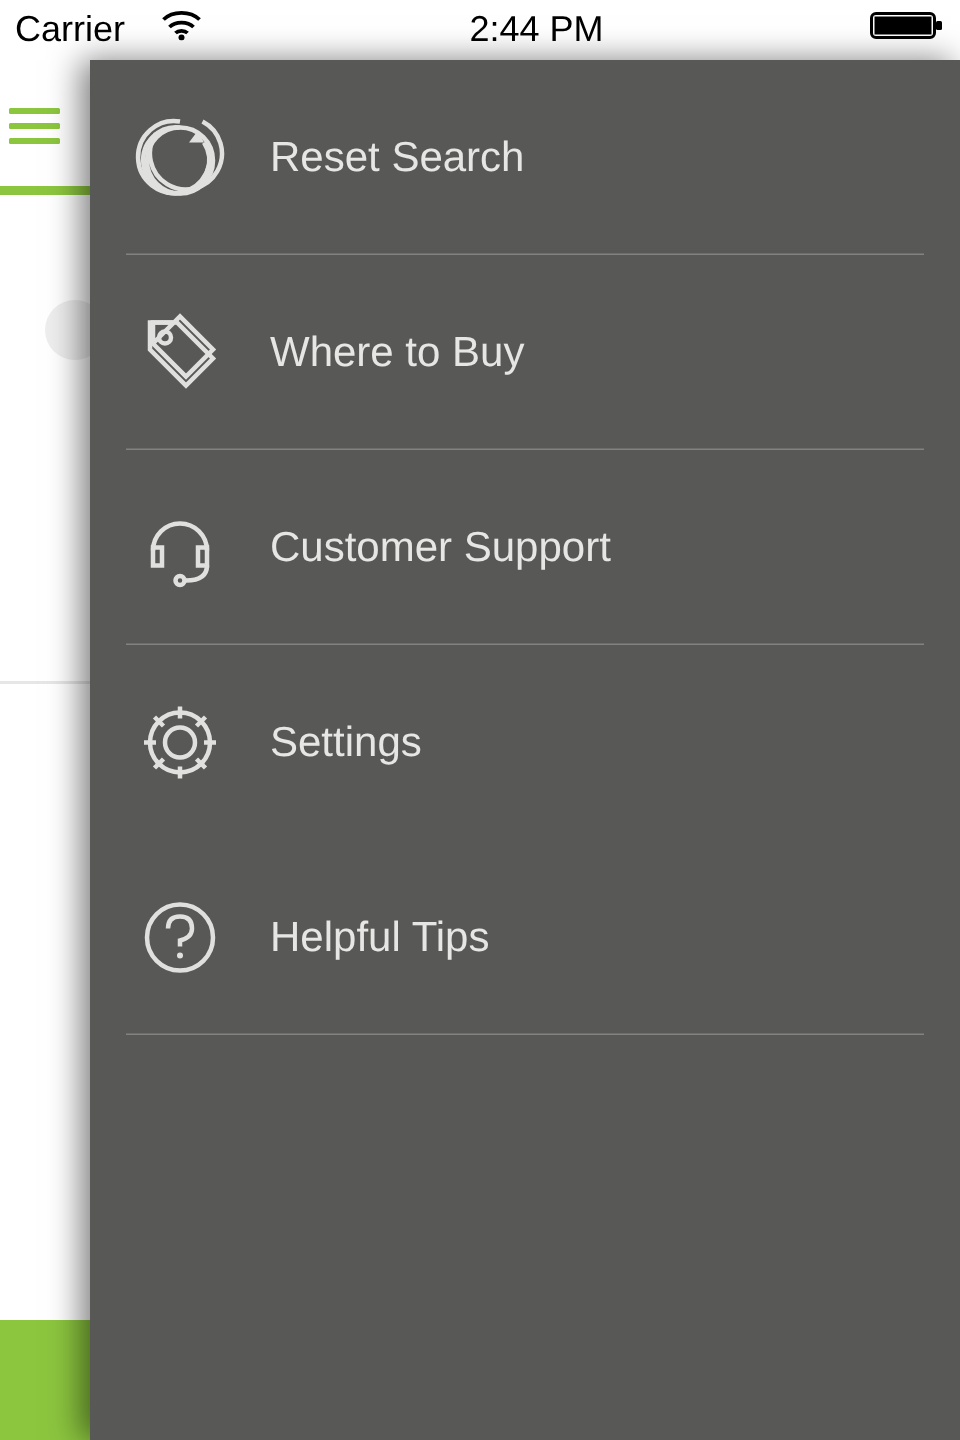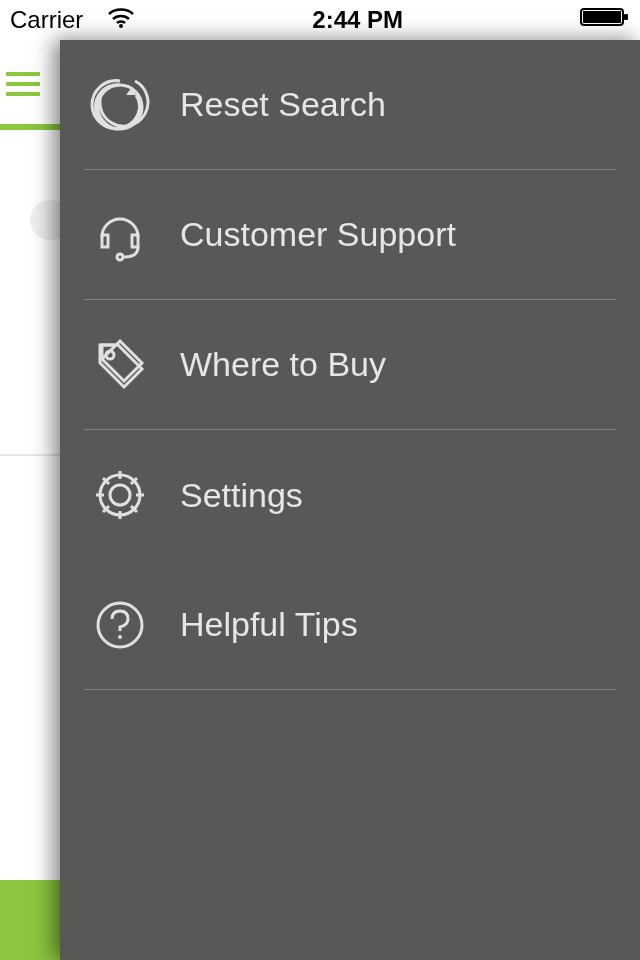--- a/index.html
+++ b/index.html
@@ -47,21 +47,21 @@
       cursor: pointer;
     }
     .menu-item:nth-child(1) .menu-icon,
     .menu-item:nth-child(2) .menu-icon,
     .menu-item:nth-child(3) .menu-icon,
     .menu-item:nth-child(4) .menu-icon,
     .menu-item:nth-child(5) .menu-icon,
     .menu-item:nth-child(6) .menu-icon { flex: 0 0 80px; }
     .menu-item .menu-icon { width: 80px; display:flex; align-items:center; justify-content:flex-start; }
     .menu-item .menu-label {
-      color: #e6e6e4; font-size: 34px; font-weight: 300; padding-left: 10px;
+      color: #e6e6e4; font-size: 28px; font-weight: 300; padding-left: 10px;
     }
     .menu-item { margin-left: 24px; margin-right: 24px; padding-left: 6px; }
     svg { stroke: #e0e0de; fill: none; stroke-width: 2; }
   </style>
 </head>
 <body>
 
 <div class="viewport">
 
   <div class="status-bar">
@@ -69,21 +69,21 @@
       <span>Carrier</span>
       <span class="wifi-icon">
         <svg width="28" height="20" viewBox="0 0 28 20" stroke="#000" fill="#000">
           <path d="M2 6 C8 0 20 0 26 6" stroke="#000" stroke-width="2.5" fill="none"></path>
           <path d="M6 11 C10 7 18 7 22 11" stroke="#000" stroke-width="2.5" fill="none"></path>
           <path d="M10 15 C12 13 16 13 18 15" stroke="#000" stroke-width="2.5" fill="none"></path>
           <circle cx="14" cy="18" r="2" fill="#000" stroke="none"></circle>
         </svg>
       </span>
     </div>
-    <div style="font-weight:700;">2:44 PM</div>
+    <div style="font-weight:400;">2:44 PM</div>
     <div class="status-right">
       <span class="battery-icon">
         <svg width="50" height="22" viewBox="0 0 50 22" stroke="#000">
           <rect x="1" y="3" width="42" height="16" rx="3" stroke="#000" stroke-width="2" fill="none"></rect>
           <rect x="3" y="5" width="38" height="12" fill="#000" stroke="none"></rect>
           <rect x="44" y="8" width="4" height="6" fill="#000" stroke="none" rx="1"></rect>
         </svg>
       </span>
     </div>
   </div>
@@ -119,39 +119,39 @@
           <path d="M42 12 L46 20 L36 20 Z" fill="#e0e0de" stroke="none"></path>
           <path d="M46 20 A22 22 0 1 1 30 10" stroke-width="3" fill="none"></path>
         </svg>
       </span>
       <span class="menu-label">Reset Search</span>
     </div>
 
     <div class="menu-item">
       <span class="menu-icon">
         <svg width="60" height="60" viewBox="0 0 60 60">
+          <path d="M12 24 L30 6 L52 28 L34 46 L12 24 Z M12 24 L12 10 L26 10" stroke-width="3" fill="none"></path>
+          <path d="M10 10 L28 10 L52 34 L34 52 L10 28 Z" stroke-width="3" fill="none"></path>
+          <circle cx="20" cy="20" r="4" stroke-width="3"></circle>
+        </svg>
+      </span>
+      <span class="menu-label">Where to Buy</span>
+    </div>
+
+    <div class="menu-item">
+      <span class="menu-icon">
+        <svg width="60" height="60" viewBox="0 0 60 60">
           <path d="M12 32 A18 18 0 1 1 48 32" stroke-width="3"></path>
           <path d="M12 30 L12 42 L18 42 L18 30 Z" stroke-width="3"></path>
           <path d="M48 30 L48 42 L42 42 L42 30 Z" stroke-width="3"></path>
           <path d="M48 42 Q48 52 34 52" stroke-width="3"></path>
           <circle cx="30" cy="52" r="3" stroke-width="3"></circle>
         </svg>
       </span>
       <span class="menu-label">Customer Support</span>
-    </div>
-
-    <div class="menu-item">
-      <span class="menu-icon">
-        <svg width="60" height="60" viewBox="0 0 60 60">
-          <path d="M12 24 L30 6 L52 28 L34 46 L12 24 Z M12 24 L12 10 L26 10" stroke-width="3" fill="none"></path>
-          <path d="M10 10 L28 10 L52 34 L34 52 L10 28 Z" stroke-width="3" fill="none"></path>
-          <circle cx="20" cy="20" r="4" stroke-width="3"></circle>
-        </svg>
-      </span>
-      <span class="menu-label">Where to Buy</span>
     </div>
 
 
     <div class="menu-item" style="border-bottom:none;">
       <span class="menu-icon">
         <svg width="60" height="60" viewBox="0 0 60 60">
           <circle cx="30" cy="30" r="10" stroke-width="3"></circle>
           <g stroke-width="3">
             <path d="M30 6 L30 14"></path>
               <path d="M30 46 L30 54"></path>

